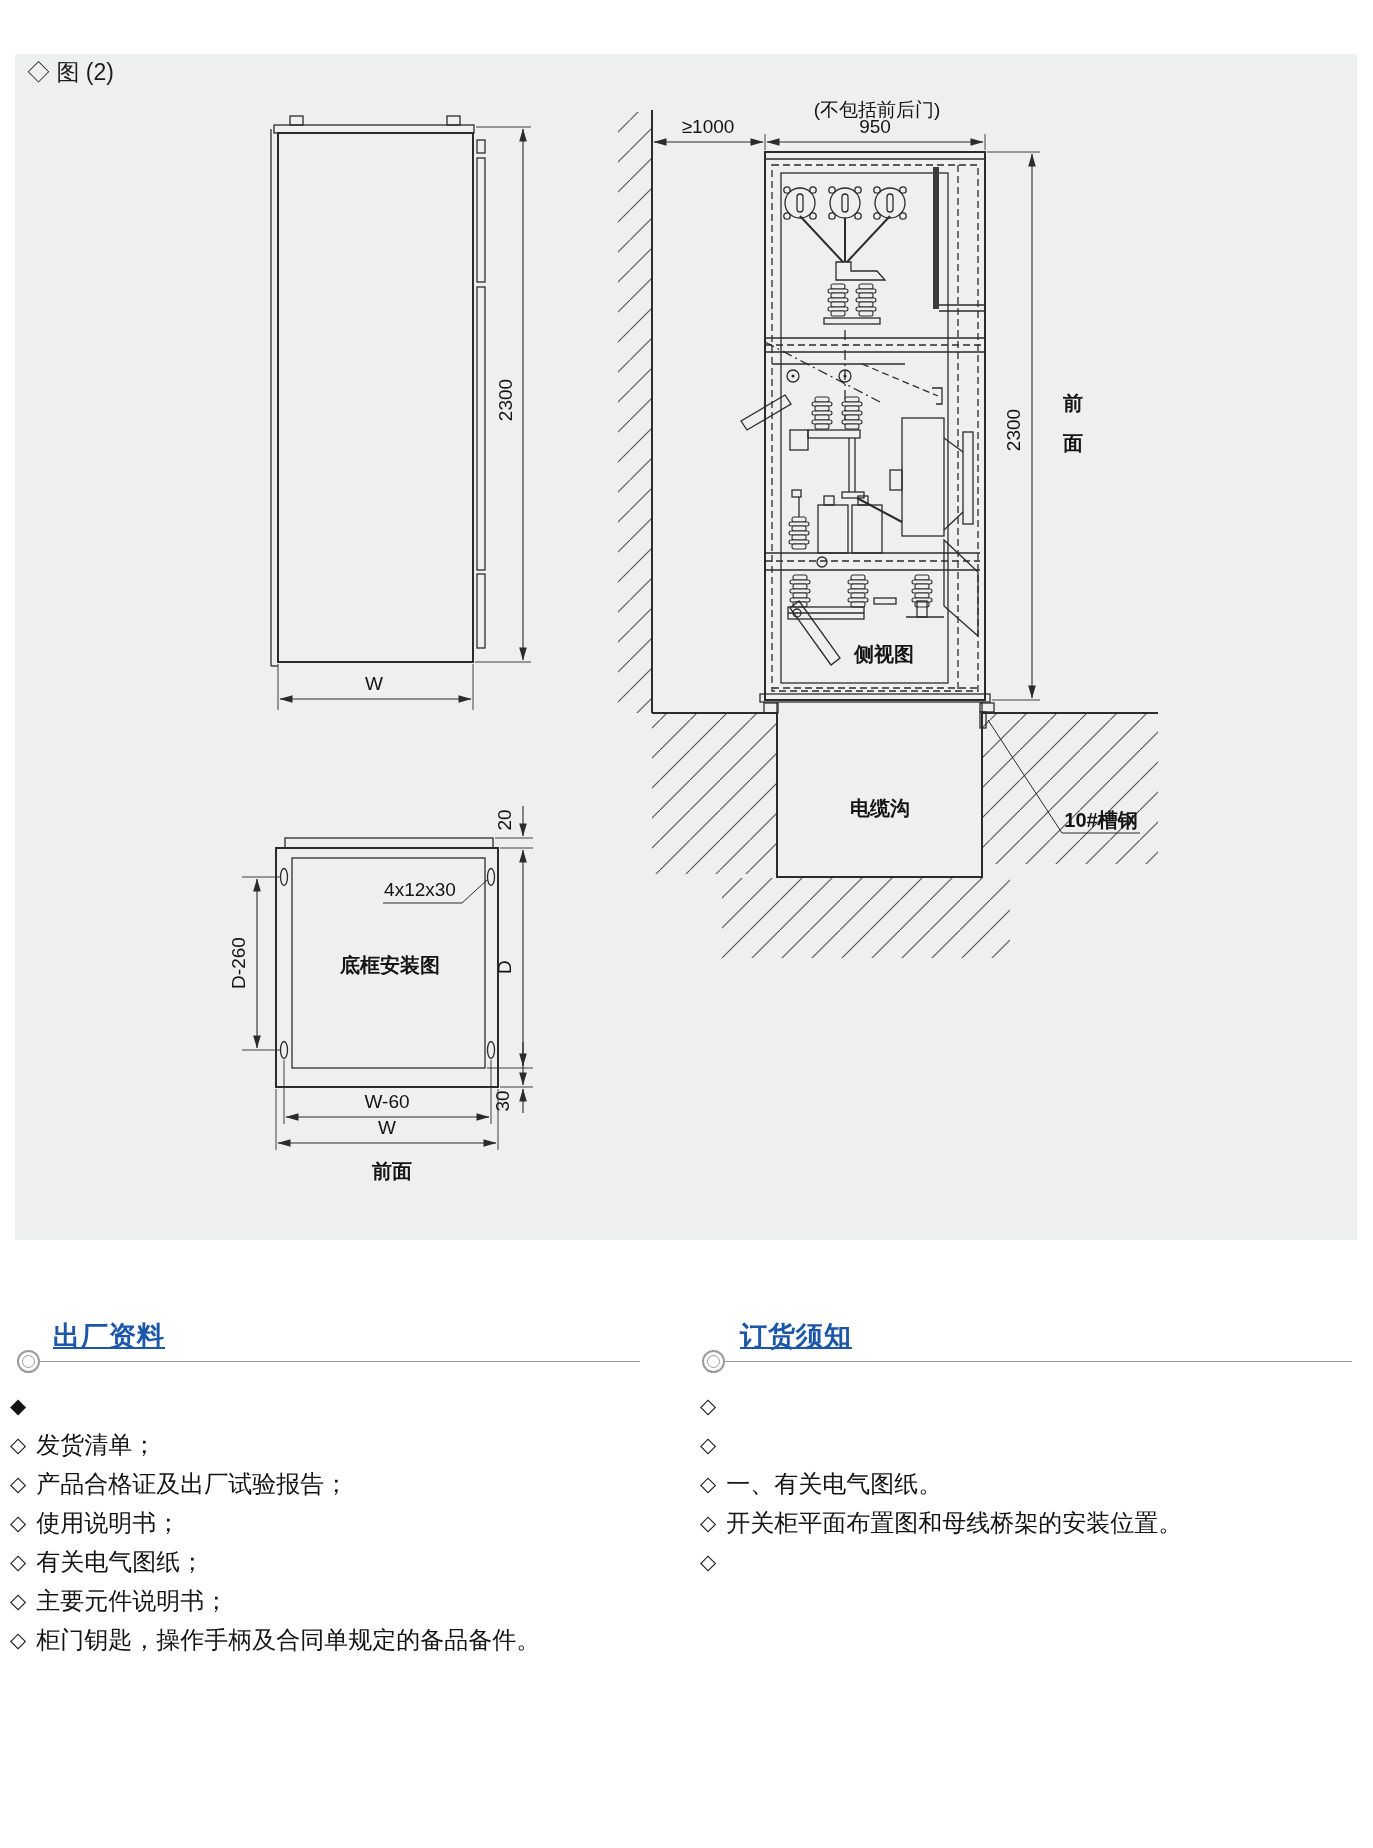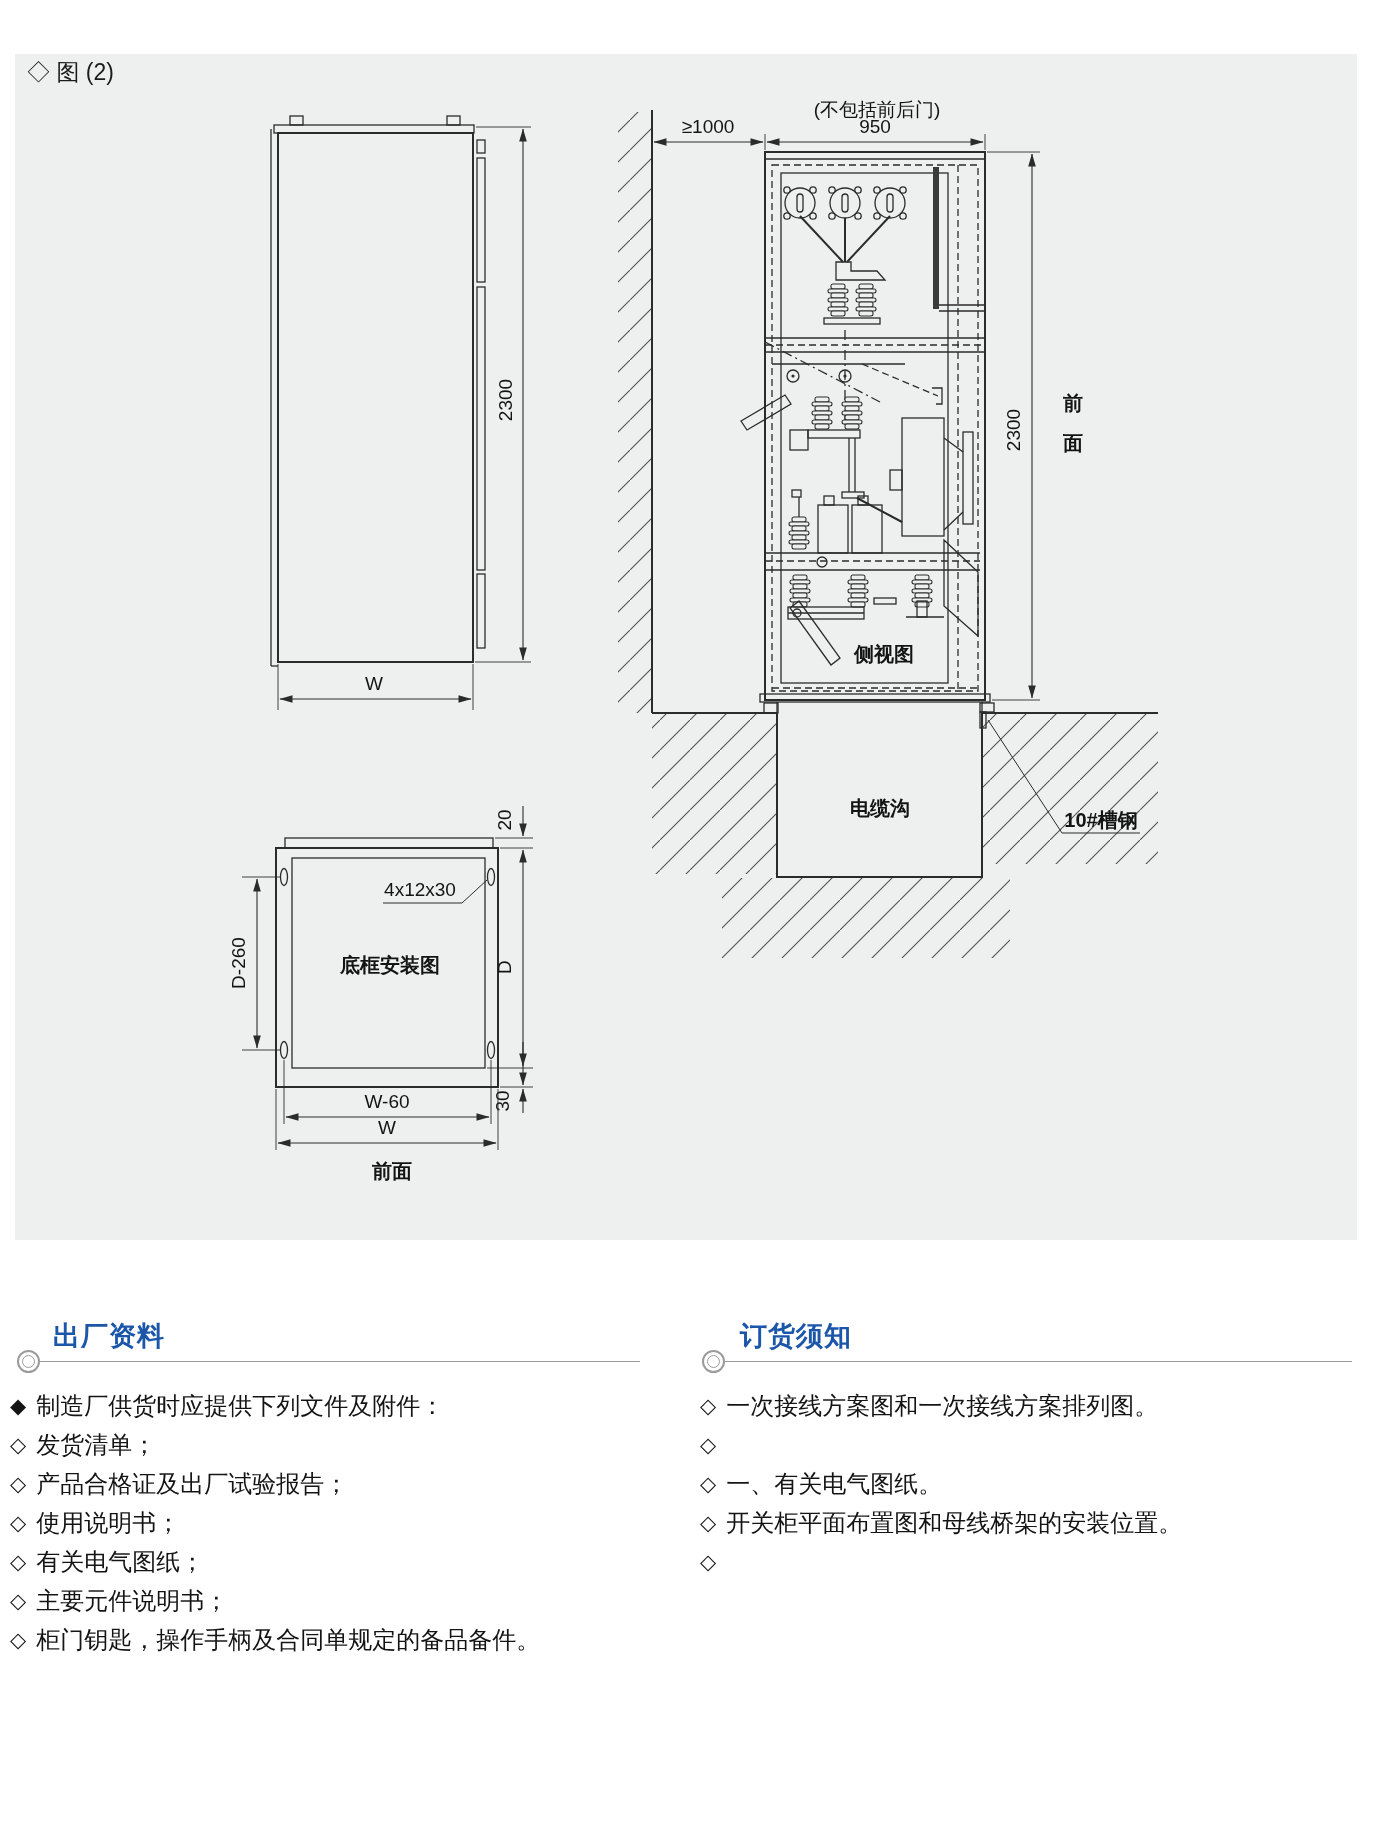--- a/index.html
+++ b/index.html
@@ -18,21 +18,21 @@
   .thin{stroke-width:1;}
   .dsh{stroke-dasharray:7 4;}
   .dshdot{stroke-dasharray:10 4 2 4;}
   .dim{stroke:var(--line);fill:none;stroke-width:1.1;}
   .ext{stroke:var(--line);stroke-width:0.9;}
   .dtx{font-size:19px;}
   .ctx{font-size:20px;font-weight:bold;}
   #bel rect{stroke:var(--line);fill:var(--panel);stroke-width:1.05;}
   #bsh circle,#bsh rect{stroke:var(--line);fill:none;stroke-width:1.3;}
   .darkbar{fill:#3b3b3b;stroke:none;}
-  .section-title{position:absolute;color:var(--accent);font-weight:bold;font-size:27px;letter-spacing:1px;}
+  .section-title{position:absolute;color:var(--accent);font-weight:bold;font-size:27px;letter-spacing:1px;text-decoration:underline;}
   .rule{position:absolute;height:1px;background:#9b9b9b;}
   .ring{position:absolute;width:23px;height:23px;border:2px solid #9b9b9b;border-radius:50%;display:flex;align-items:center;justify-content:center;background:#fff;}
   .ring .inner{width:13px;height:13px;border:1.5px solid #9b9b9b;border-radius:50%;}
   .list{position:absolute;font-size:24px;color:#141414;}
   .item{height:39px;display:flex;align-items:center;}
   .item .mk{font-size:21px;margin-right:10px;}
 </style>
 </head>
 <body>
 
@@ -262,21 +262,20 @@
 
   <div class="section-title" style="left:740px;top:1318px;">订货须知</div>
   <div class="ring" style="left:702px;top:1350px;">
       <div class="inner"></div>
     </div>
   <div class="rule" style="left:725px;top:1361px;width:627px;"></div>
 
   <div class="list" style="left:10px;top:1386px;width:640px;">
     <div class="item">
         <span class="mk">◆</span>
-        <span>制造厂供货时应提供下列文件及附件：</span>
       </div>
     <div class="item">
         <span class="mk">◇</span>
         <span>发货清单；</span>
       </div>
     <div class="item">
         <span class="mk">◇</span>
         <span>产品合格证及出厂试验报告；</span>
       </div>
     <div class="item">
@@ -293,21 +292,20 @@
       </div>
     <div class="item">
         <span class="mk">◇</span>
         <span>柜门钥匙，操作手柄及合同单规定的备品备件。</span>
       </div>
   </div>
 
   <div class="list" style="left:700px;top:1386px;width:660px;">
     <div class="item">
         <span class="mk">◇</span>
-        <span>一次接线方案图和一次接线方案排列图。</span>
       </div>
     <div class="item">
         <span class="mk">◇</span>
       </div>
     <div class="item">
         <span class="mk">◇</span>
         <span>一、有关电气图纸。</span>
       </div>
     <div class="item">
         <span class="mk">◇</span>

